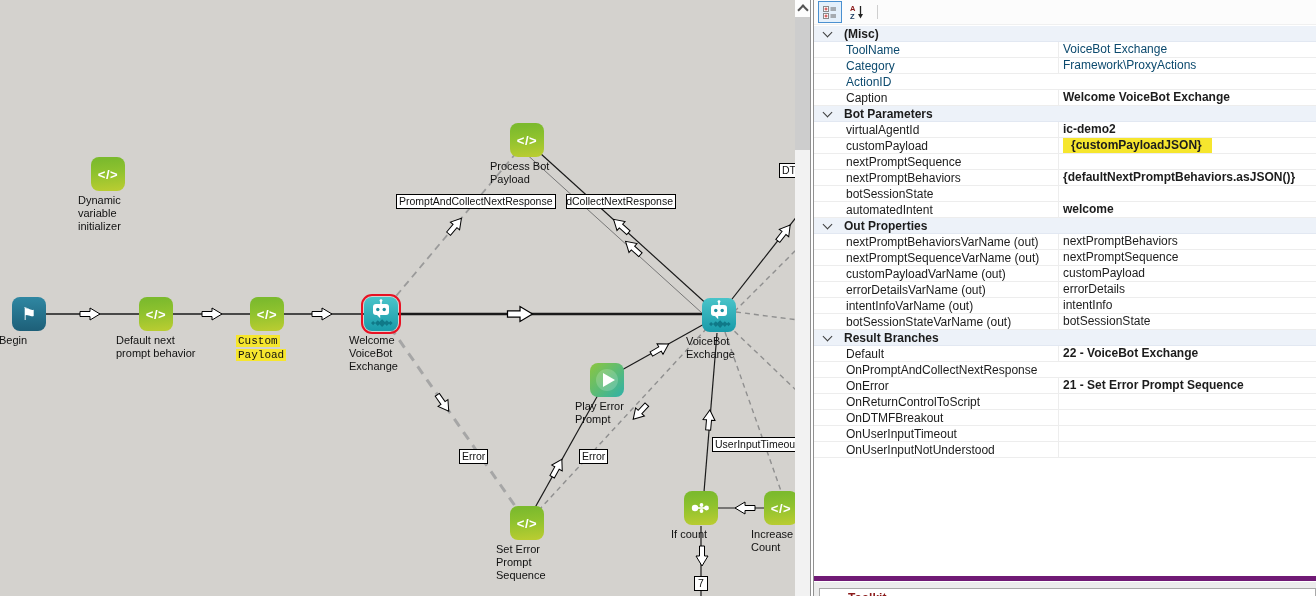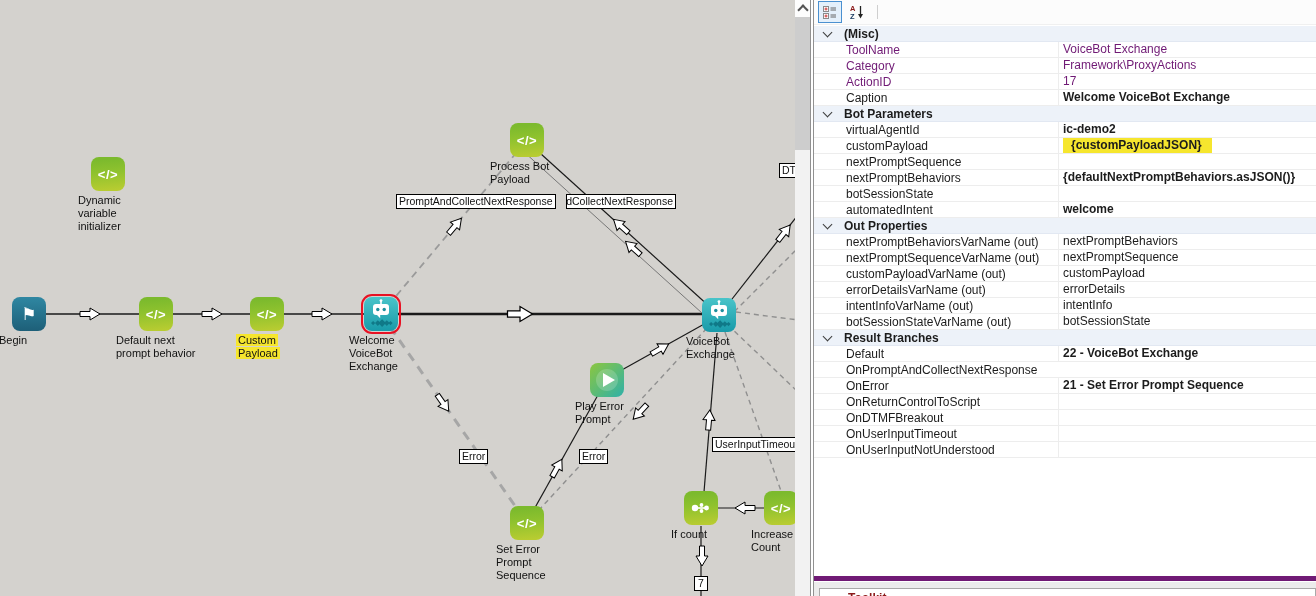--- a/index.html
+++ b/index.html
@@ -13,21 +13,21 @@
   .node{position:absolute;width:90px;display:flex;flex-direction:column;align-items:center;z-index:2;}
   .nicon{width:34px;height:34px;border-radius:8px;display:flex;align-items:center;justify-content:center;flex:none;}
   .nicon.code{background:linear-gradient(175deg,#7cba2d 10%,#8fc22e 45%,#b8cc31 95%);}
   .nicon.begin{background:linear-gradient(180deg,#2f87a2,#1d5f78);}
   .nicon.bot{background:linear-gradient(180deg,#49c4c9,#189aa9);}
   .nicon.play{background:linear-gradient(135deg,#8cc63f,#2fb1a9);}
   .nicon.sel{outline:2px solid #e81123;outline-offset:1px;}
   .codeg{color:#fff;font-weight:bold;font-size:13px;letter-spacing:.5px;}
   .flagg{color:#fff;font-size:17px;line-height:1;}
   .nlabel{margin-top:3px;font-size:11px;line-height:1.18;color:#111;text-align:left;}
-  .hl-y{background:#f6e62e;box-decoration-break:clone;-webkit-box-decoration-break:clone;padding:0 2px;}
+  .hl-y{background:#f6e62e;box-decoration-break:clone;-webkit-box-decoration-break:clone;padding:0 2px;font-family:Liberation Mono, monospace;}
   .elabel{position:absolute;z-index:3;background:#fff;border:1px solid #000;height:15px;line-height:13px;
           font-size:10.5px;color:#111;padding:0 2px;white-space:nowrap;box-sizing:border-box;overflow:hidden;}
   .z4{z-index:4;}
   .clipL{position:relative;}
   .clipL span{position:absolute;right:2px;top:0;white-space:nowrap;}
 
   
   #vscroll{position:absolute;left:795px;top:0;width:15px;height:596px;background:#f2f2f2;z-index:5;}
   #vscroll .sbtn{position:absolute;left:0;top:0;width:15px;height:17px;background:#fdfdfd;
                  display:flex;align-items:center;justify-content:center;}
@@ -50,21 +50,21 @@
          border-bottom:5px solid #701a75;box-sizing:border-box;font-size:12px;color:#1c1c1c;}
   .prow,.psec{display:flex;height:16px;box-sizing:border-box;align-items:center;}
   .prow{border-bottom:1px solid #ededed;}
   .psec{background:#edf2f9;border-bottom:1px solid #e2e8f2;}
   .gut{width:26px;flex:none;display:flex;align-items:center;justify-content:center;}
   .chev{width:6px;height:6px;border-right:1.6px solid #3c3c3c;border-bottom:1.6px solid #3c3c3c;
         transform:rotate(45deg);margin-top:-3px;}
   .ptitle{font-weight:bold;padding-left:4px;}
   .pname{width:218px;flex:none;padding-left:6px;overflow:hidden;white-space:nowrap;box-sizing:border-box;}
   .pval{flex:1;padding-left:4px;border-left:1px solid #ededed;overflow:hidden;white-space:nowrap;align-self:stretch;line-height:15px;}
-  .mut{color:#701a75;}
+  .mut{color:#0c4a6e;}
   .vb{font-weight:bold;}
   .hl{background:#f6e62e;font-weight:bold;padding:0 10px 0 8px;display:inline-block;}
 
   #pbottom{position:absolute;left:0;top:582px;width:502px;height:14px;background:#ececec;overflow:hidden;}
   #pbottom .binner{position:absolute;left:5px;top:6px;right:0;height:20px;background:#fff;
                    border:1px solid #a9a9a9;padding:2px 0 0 28px;box-sizing:border-box;
                    font-size:12px;font-weight:bold;color:#8b1a1a;overflow:hidden;}
 </style>
 </head>
 <body>
@@ -296,21 +296,20 @@
         <div class="pval mut">VoiceBot Exchange</div>
       </div>
       <div class="prow">
         <div class="gut"></div>
         <div class="pname mut">Category</div>
         <div class="pval mut">Framework\ProxyActions</div>
       </div>
       <div class="prow">
         <div class="gut"></div>
         <div class="pname mut">ActionID</div>
-        <div class="pval mut">17</div>
       </div>
       <div class="prow">
         <div class="gut"></div>
         <div class="pname">Caption</div>
         <div class="pval vb">Welcome VoiceBot Exchange</div>
       </div>
 
       <div class="psec">
         <div class="gut">
             <span class="chev"></span>

